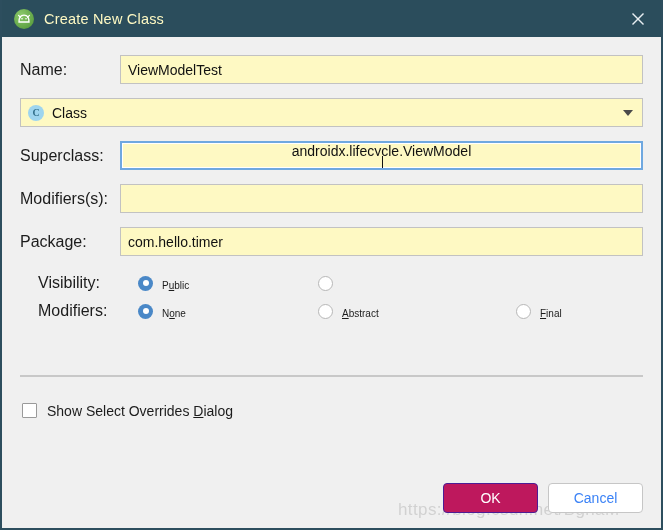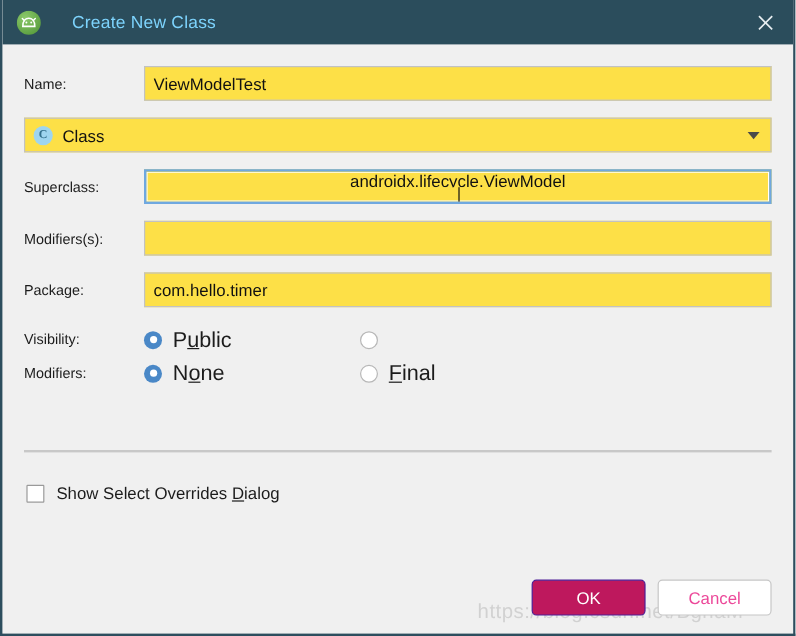--- a/index.html
+++ b/index.html
@@ -36,25 +36,24 @@
     height: 20px;
     border-radius: 50%;
     background: #6ab04c;
     background-image: radial-gradient(circle at 35% 30%, #8cc96b 0%, #5a9e3f 80%);
     position: relative;
     flex: none;
     margin-right: 10px;
   }
   .app-icon svg { position: absolute; left: 2px; top: 2px; }
   .title-text {
-    color: #7dd3fc;
+    color: #fef9c3;
     font-size: 14.5px;
     letter-spacing: .2px;
     white-space: nowrap;
-    margin-left: 16px;
   }
   .close-btn {
     position: absolute;
     right: 0; top: 0;
     width: 46px; height: 37px;
     display: flex;
     align-items: center;
     justify-content: center;
     cursor: pointer;
   }
@@ -70,30 +69,30 @@
     height: 29px;
     margin: 0 0 0 0;
     padding-left: 18px;
   }
   .row.field-row { margin-bottom: 14px; }
   .row.first { margin-top: 18px; }
 
   .lbl {
     width: 100px;
     flex: none;
-    font-size: 12px;
+    font-size: 16px;
     color: #1c1c1c;
   }
 
   .field {
     flex: 1;
     margin-right: 18px;
     height: 29px;
     box-sizing: border-box;
-    background: #fde047;
+    background: #fef9c3;
     border: 1px solid #c2c2c2;
     display: flex;
     align-items: center;
     padding: 0 7px;
     font-size: 14px;
     color: #111;
     position: relative;
   }
   .field.focused {
     border: 2px solid #6fa8e0;
@@ -143,28 +142,28 @@
     border-left: 5px solid transparent;
     border-right: 5px solid transparent;
     border-top: 6px solid #4a4a4a;
   }
 
   
   .radio-row {
     display: flex;
     align-items: center;
     height: 26px;
-    padding-left: 18px;
+    padding-left: 36px;
   }
   .radio-row .lbl { width: 100px; }
   .radio-opt {
     display: flex;
-    align-items: center;
+    align-items: flex-end;
     cursor: default;
-    font-size: 18px;
+    font-size: 10px;
     color: #1c1c1c;
   }
   .radio-opt.c1 { width: 180px; }
   .radio-opt.c2 { width: 198px; }
   .radio {
     width: 15px; height: 15px;
     border-radius: 50%;
     box-sizing: border-box;
     border: 1px solid #b7b7b7;
     background: #fff;
@@ -189,21 +188,20 @@
   
   .sep {
     height: 2px;
     background: #c8c8c8;
     margin: 0 18px;
   }
 
   
   .check-row {
     display: flex;
-    align-items: center;
     padding-left: 20px;
   }
   .checkbox {
     width: 15px; height: 15px;
     box-sizing: border-box;
     border: 1px solid #9a9a9a;
     background: #fff;
     margin-right: 10px;
     flex: none;
     border-radius: 1px;
@@ -223,21 +221,21 @@
     height: 30px;
     box-sizing: border-box;
     border-radius: 4px;
     font-size: 14px;
     display: flex;
     align-items: center;
     justify-content: center;
     cursor: pointer;
     background: #ffffff;
     border: 1px solid #c6c6c6;
-    color: #ec4899;
+    color: #3b82f6;
   }
   .btn.primary {
     background: #be185d;
     border: 1px solid #4c1d95;
     color: #ffffff;
   }
 
   
   .watermark {
     position: absolute;
@@ -326,20 +324,24 @@
         <span class="radio"></span>
       </div>
     </div>
 
     <div class="radio-row" style="margin-top:2px;">
       <div class="lbl">Modifiers:</div>
       <div class="radio-opt c1">
         <span class="radio on"></span>
         <span><span>N</span><span class="mn">o</span><span>ne</span></span>
       </div>
+      <div class="radio-opt c2">
+        <span class="radio"></span>
+        <span><span></span><span class="mn">A</span><span>bstract</span></span>
+      </div>
       <div class="radio-opt">
         <span class="radio"></span>
         <span><span></span><span class="mn">F</span><span>inal</span></span>
       </div>
     </div>
 
     <div class="sep" style="margin-top:51px;"></div>
 
     <div class="check-row" style="margin-top:26px;">
       <span class="checkbox"></span>

